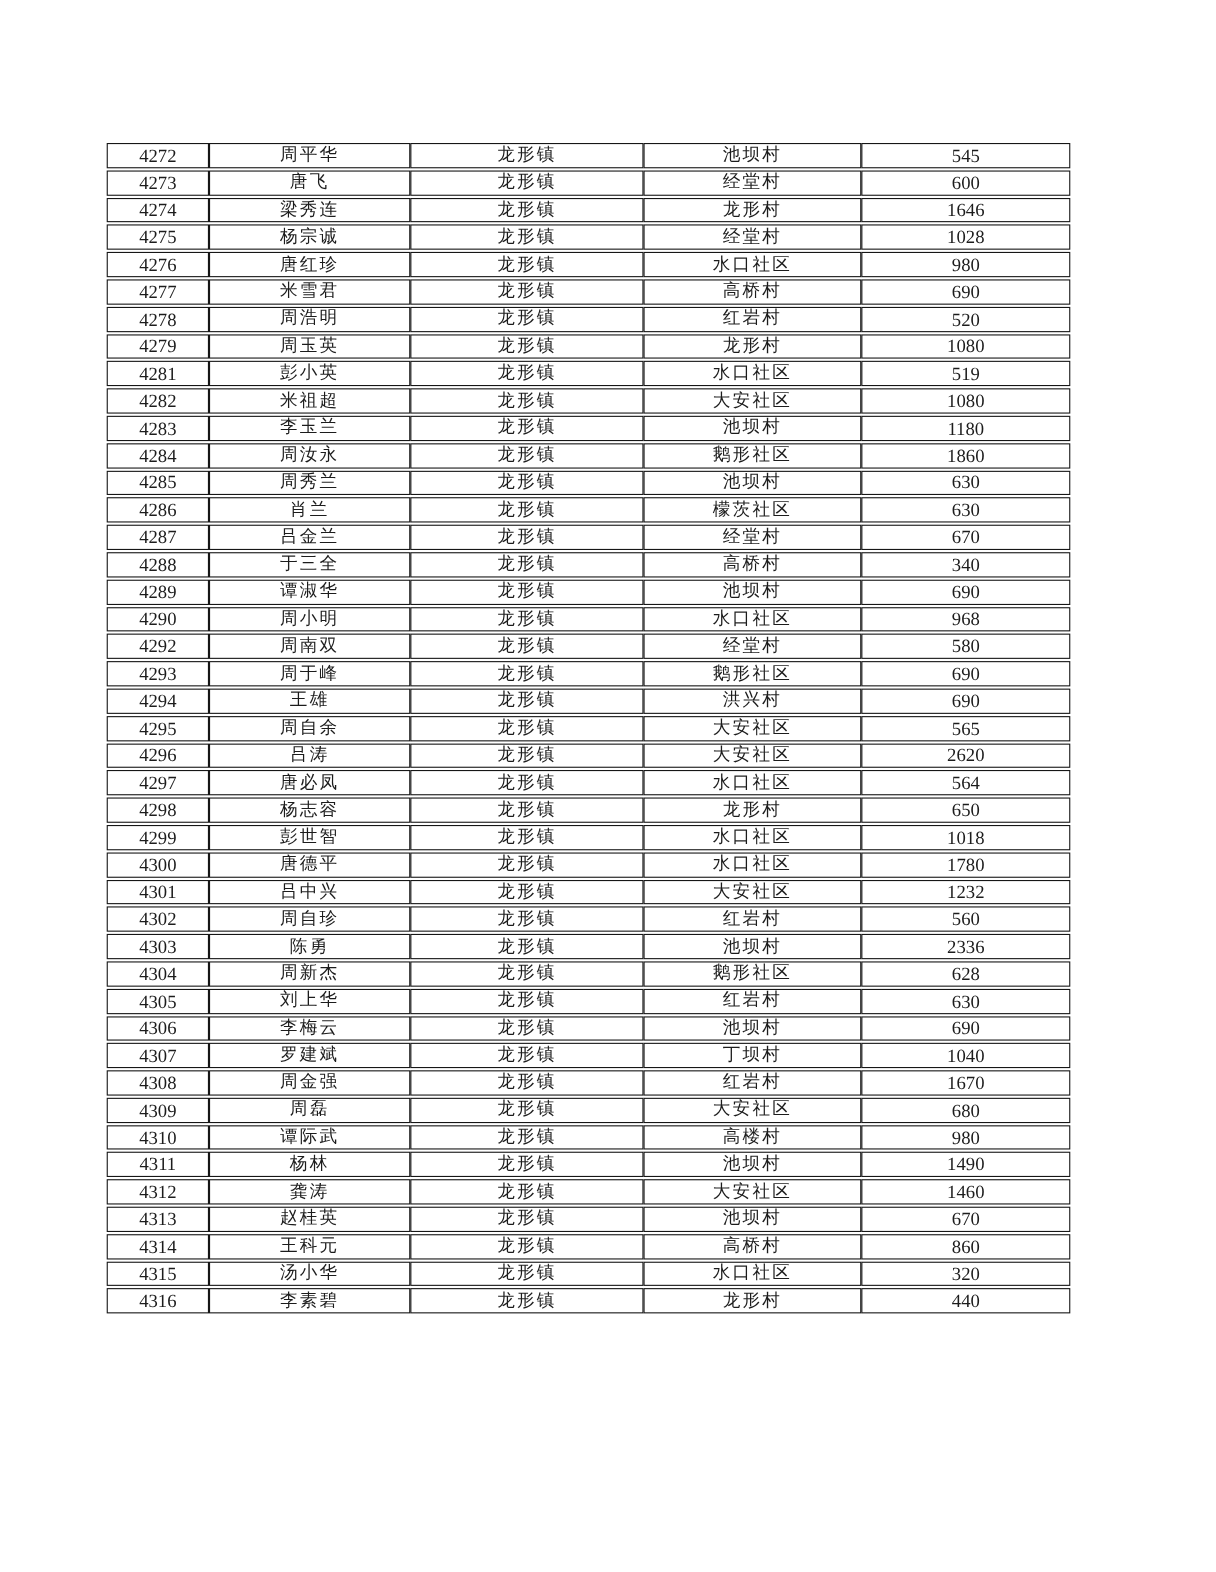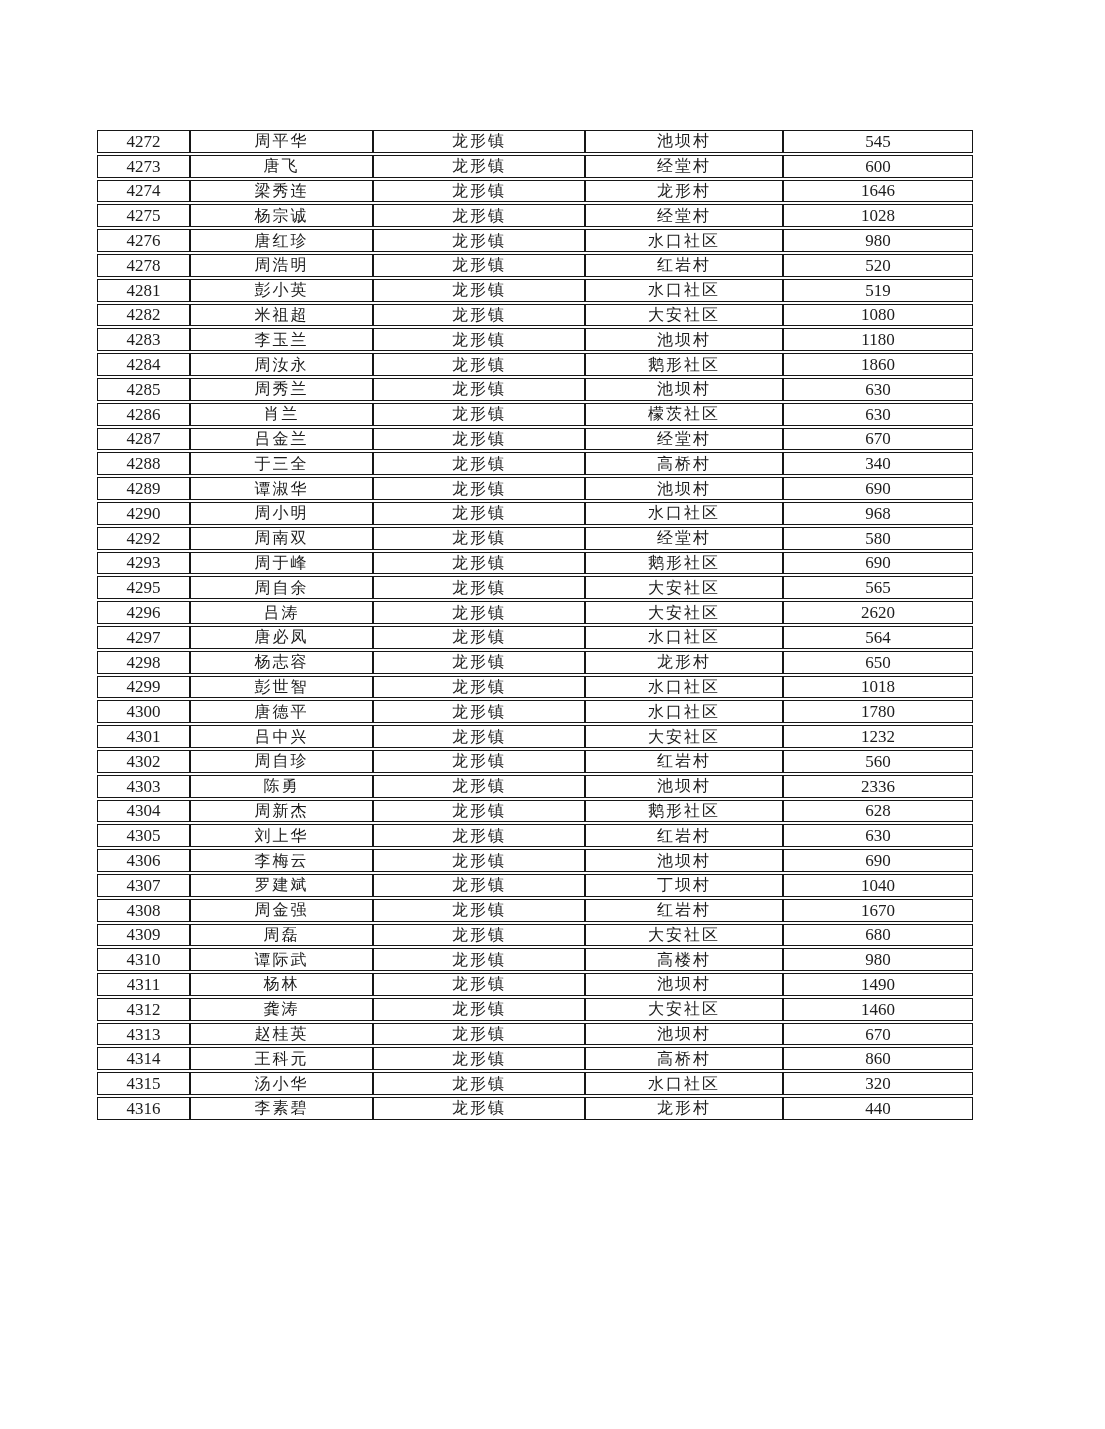--- a/index.html
+++ b/index.html
@@ -95,27 +95,41 @@
           <td>1028</td>
         </tr>
         <tr>
           <td>4276</td>
           <td>唐红珍</td>
           <td>龙形镇</td>
           <td>水口社区</td>
           <td>980</td>
         </tr>
         <tr>
+          <td>4277</td>
+          <td>米雪君</td>
+          <td>龙形镇</td>
+          <td>高桥村</td>
+          <td>690</td>
+        </tr>
+        <tr>
           <td>4278</td>
           <td>周浩明</td>
           <td>龙形镇</td>
           <td>红岩村</td>
           <td>520</td>
         </tr>
         <tr>
+          <td>4279</td>
+          <td>周玉英</td>
+          <td>龙形镇</td>
+          <td>龙形村</td>
+          <td>1080</td>
+        </tr>
+        <tr>
           <td>4281</td>
           <td>彭小英</td>
           <td>龙形镇</td>
           <td>水口社区</td>
           <td>519</td>
         </tr>
         <tr>
           <td>4282</td>
           <td>米祖超</td>
           <td>龙形镇</td>
@@ -183,20 +197,27 @@
           <td>周南双</td>
           <td>龙形镇</td>
           <td>经堂村</td>
           <td>580</td>
         </tr>
         <tr>
           <td>4293</td>
           <td>周于峰</td>
           <td>龙形镇</td>
           <td>鹅形社区</td>
+          <td>690</td>
+        </tr>
+        <tr>
+          <td>4294</td>
+          <td>王雄</td>
+          <td>龙形镇</td>
+          <td>洪兴村</td>
           <td>690</td>
         </tr>
         <tr>
           <td>4295</td>
           <td>周自余</td>
           <td>龙形镇</td>
           <td>大安社区</td>
           <td>565</td>
         </tr>
         <tr>

